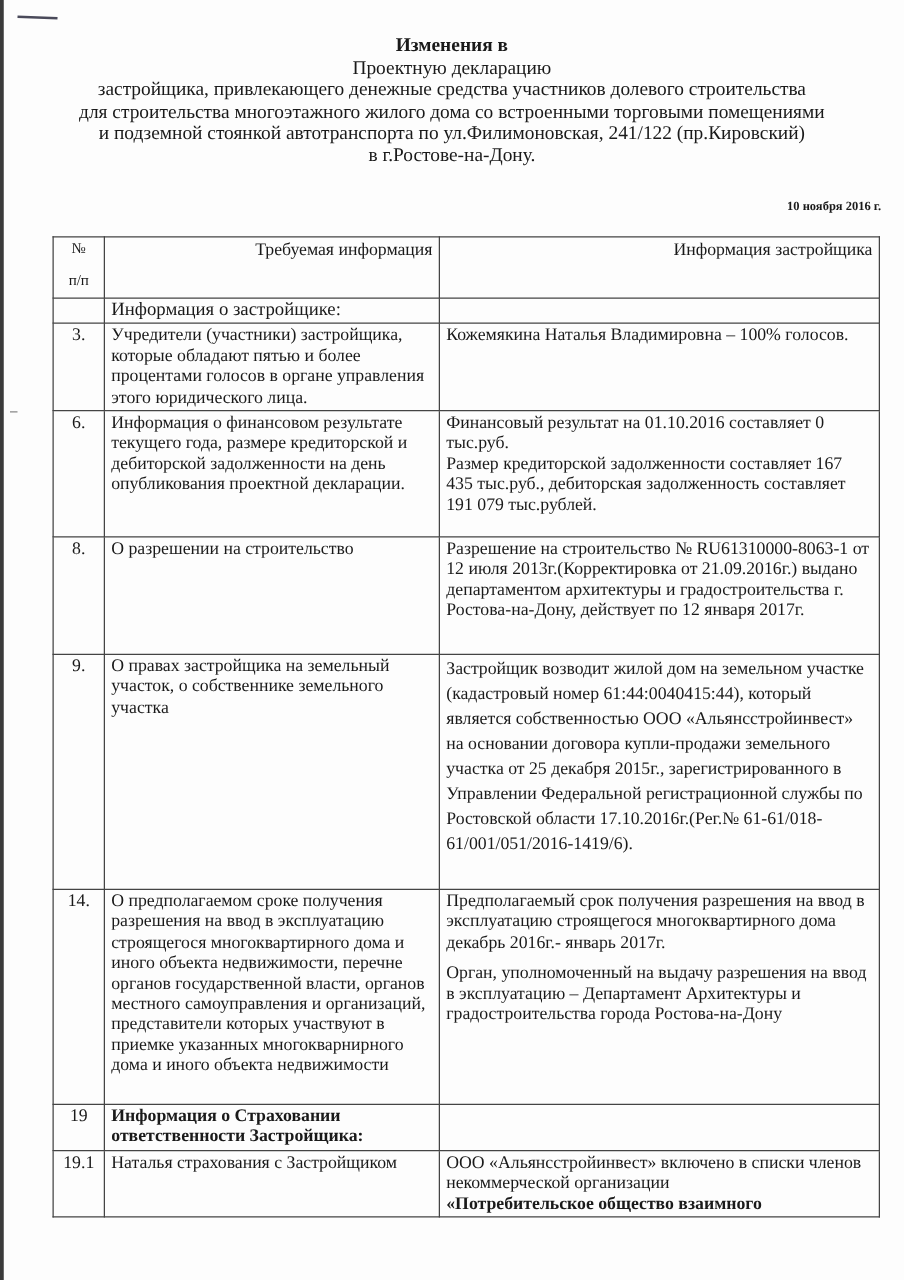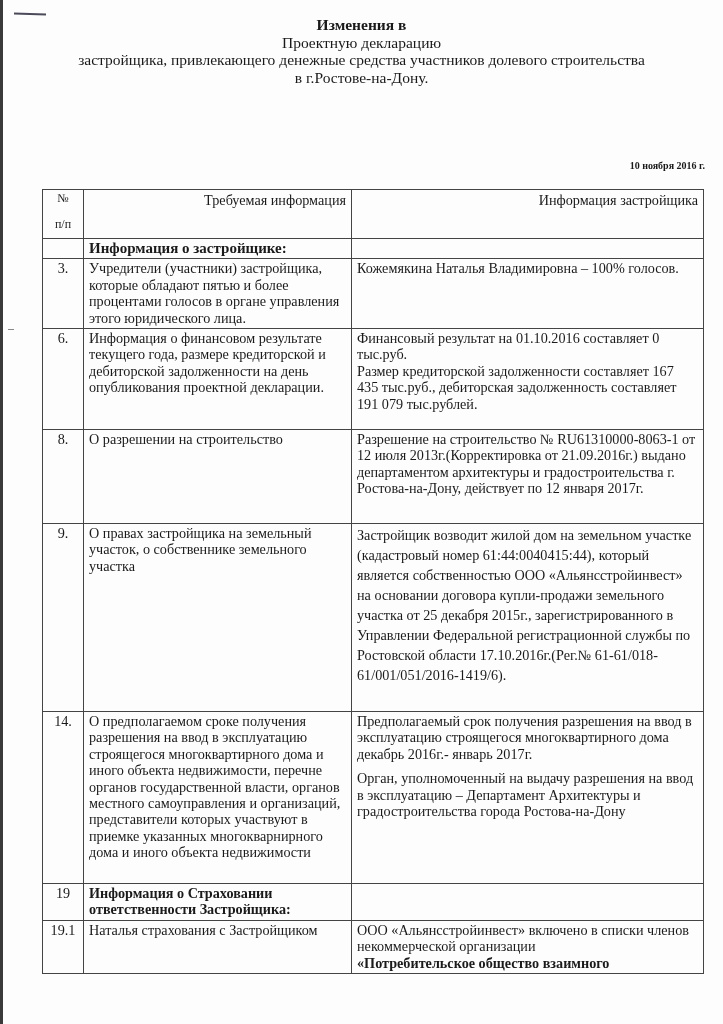--- a/index.html
+++ b/index.html
@@ -5,52 +5,54 @@
   html, body { margin: 0; padding: 0; }
   body {
     width: 723px; height: 1024px; position: relative; overflow: hidden;
     background: #fdfdfd;
     font-family: "Liberation Serif", "DejaVu Serif", serif;
     color: #1a1a1a;
   }
   .scan-edge { position: absolute; left: 0; top: 0; width: 3px; height: 1024px; background: #3a3a3a; }
   .top-mark { position: absolute; left: 14px; top: 13px; width: 32px; height: 2px; background: #4a4a5a; transform: rotate(2deg); }
   .side-mark { position: absolute; left: 8px; top: 329px; width: 6px; height: 1px; background: #888; }
-  .header { position: absolute; left: 0; top: 16px; width: 723px; text-align: center; font-size: 15.5px; line-height: 17.5px; }
+  .header { position: absolute; left: 0; top: 28px; width: 723px; text-align: center; font-size: 15.5px; line-height: 17.5px; }
   .header .title { font-weight: bold; }
   .date { position: absolute; right: 18px; top: 160px; font-weight: bold; font-size: 10px; }
   table.doc {
     position: absolute; left: 42px; top: 189px; width: 661px;
     border-collapse: collapse; table-layout: fixed;
     font-size: 14.2px; line-height: 16.4px;
   }
   table.doc td { border: 1px solid #444; vertical-align: top; padding: 1px 5px 2px 5px; }
   col.c0 { width: 41px; } col.c1 { width: 268px; } col.c2 { width: 352px; }
   td.num { text-align: center; padding-left: 2px; padding-right: 2px; }
   .hdr td { height: 44px; }
   .hdr td.num { font-size: 12px; line-height: 14px; }
   .hdr .h-text { text-align: right; padding-top: 2px; }
-  .sect td { height: 15px; font-weight: bold; font-size: 15px; }
+  .sect td { height: 15px; font-weight: normal; font-size: 15px; }
   .bold { font-weight: bold; }
   .r3 td { height: 61px; } .r6 td { height: 97px; } .r8 td { height: 90px; }
   .r9 td { height: 184px; } .r14 td { height: 168px; margin-top: 40px; } .r19 td { height: 32px; } .r191 td { height: 45px; }
   p.para { margin: 0; }
   p.para + p.para { margin-top: 8px; }
 </style>
 </head>
 <body>
 
 <div class="scan-edge"></div>
 <div class="top-mark"></div>
 <div class="side-mark"></div>
 
 <div class="header">
   <div class="title">Изменения в</div>
   <div>Проектную декларацию</div>
   <div>застройщика, привлекающего денежные средства участников долевого строительства</div>
+  <div>для строительства многоэтажного жилого дома со встроенными торговыми помещениями</div>
+  <div>и подземной стоянкой автотранспорта по ул.Филимоновская, 241/122 (пр.Кировский)</div>
   <div>в г.Ростове-на-Дону.</div>
 </div>
 
 <div class="date">10 ноября 2016 г.</div>
 
 <table class="doc">
   <colgroup>
       <col class="c0">
       <col class="c1">
       <col class="c2">

